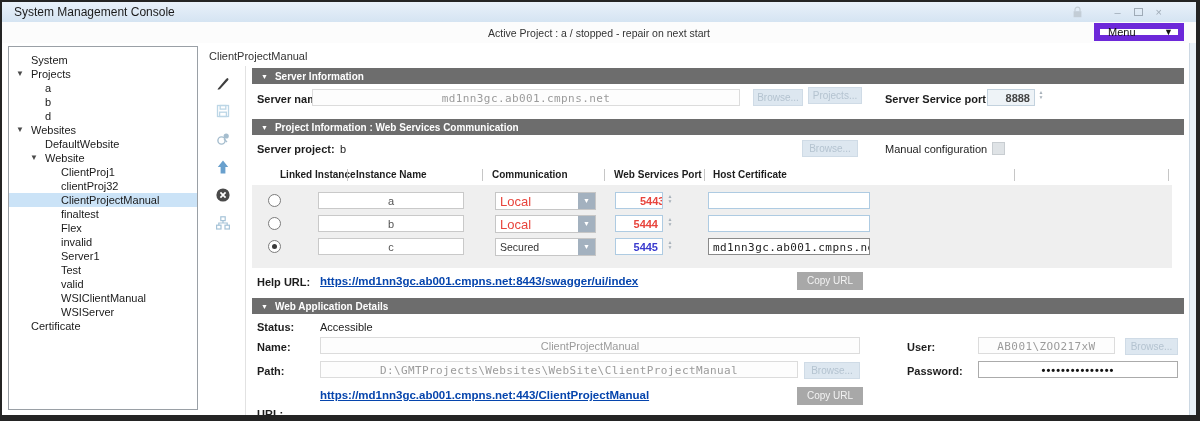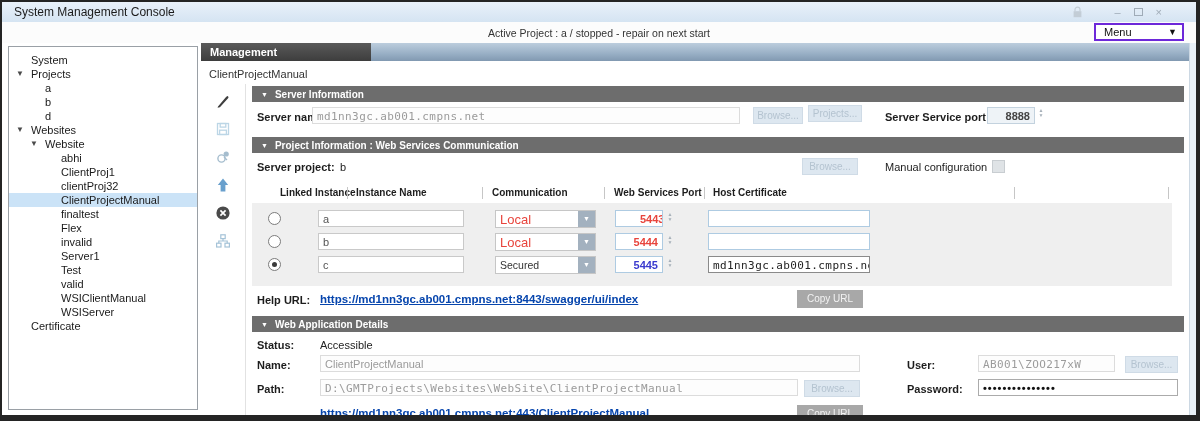--- a/index.html
+++ b/index.html
@@ -15,21 +15,21 @@
   .title{ font-size:12px; color:#1b1b1b; }
   .win-controls{ position:absolute; right:34px; top:0; height:20px; display:flex; align-items:center; gap:13px; }
   .wc{ color:#9fabb7; font-size:11px; line-height:11px; cursor:default; }
   .maxbox{ width:9px; height:8px; border:1px solid #9fabb7; display:inline-block; }
   .lockwrap{ margin-right:18px; display:inline-flex; align-items:center; }
 
   
   .statusbar{ height:21px; background:#fcfcfc; position:relative; display:flex; align-items:center; justify-content:center; }
   .statustext{ font-size:10.5px; color:#333; }
   .menu-dd{ position:absolute; right:12px; top:1px; width:90px; height:18px; background:#fff;
-    border:2px solid #6d28d9; display:flex; align-items:center; justify-content:space-between; padding:0 5px 0 8px; cursor:pointer; }
+    border:6px solid #6d28d9; display:flex; align-items:center; justify-content:space-between; padding:0 5px 0 8px; cursor:pointer; }
   .menu-dd .mlabel{ font-size:11px; color:#111; }
   .menu-dd .marrow{ font-size:9px; color:#111; }
 
   
   .winbody{ display:flex; height:calc(100% - 41px); }
   .tree-col{ width:199px; background:#fff; padding:3px 0 0 6px; }
   .tree-box{ width:190px; height:364px; border:1px solid #9aa0a6; background:#fff; overflow:hidden; padding-top:6px; }
   .tnode{ position:relative; height:14px; line-height:14px; font-size:11px; color:#1a1a1a; cursor:default; white-space:nowrap; }
   .tnode .tarrow{ position:absolute; font-size:8px; color:#4a4a4a; top:0; }
   .lvl1{ padding-left:22px; } .lvl1 .tarrow{ left:7px; }
@@ -49,21 +49,21 @@
   .sections{ flex:1; padding:2px 6px 0 6px; }
   .section{ width:932px; margin-bottom:3px; }
   .sec-header{ height:16px; background:#6d6d6d; color:#fff; display:flex; align-items:center; gap:7px;
     padding-left:9px; font-size:10px; font-weight:bold; cursor:pointer; }
   .sec-arrow{ font-size:7px; color:#fff; }
 
   
   .lbl{ position:absolute; font-size:11px; font-weight:bold; color:#1d1d1d; }
   .val{ position:absolute; font-size:11px; color:#222; }
   .fld{ position:absolute; background:#fff; border:1px solid #c9c9c9; height:17px; font-size:11px;
-    color:#444; padding:2px 4px; overflow:hidden; white-space:nowrap; }
+    color:#444; padding:2px 4px; overflow:hidden; white-space:nowrap;text-align:center; }
   .fld.dis{ background:#fdfdfd; border-color:#dcdcdc; color:#9b9b9b; }
   .mono{ font-family:"DejaVu Sans Mono", monospace; letter-spacing:0.4px; font-size:11px; }
   .blufld{ border-color:#aecbe2; }
   .btn-dis{ position:absolute; background:#dde7f0; border:1px solid #cfdbe6; color:#b4c3d0;
     font-size:10px; text-align:center; height:17px; line-height:15px; cursor:default; }
   .btn-copy{ position:absolute; background:#a8a8a8; border:none; color:#f3f3f3; font-size:10px;
     text-align:center; height:18px; line-height:18px; width:66px; cursor:pointer; }
   .link{ position:absolute; font-size:11.5px; font-weight:bold; color:#0645ad; text-decoration:underline; cursor:pointer; white-space:nowrap; }
   .spin{ position:absolute; display:flex; flex-direction:column; width:10px; }
   .spin span{ font-size:5px; line-height:4.6px; color:#a6b0b9; text-align:center; cursor:pointer; }
@@ -120,41 +120,38 @@
   <div class="winbody">
 
     <div class="tree-col">
       <div class="tree-box">
         <div class="tnode lvl1"><span class="tlabel">System</span></div>
         <div class="tnode lvl1"><span class="tarrow">▼</span><span>Projects</span></div>
         <div class="tnode lvl2"><span>a</span></div>
         <div class="tnode lvl2"><span>b</span></div>
         <div class="tnode lvl2"><span>d</span></div>
         <div class="tnode lvl1"><span class="tarrow">▼</span><span>Websites</span></div>
+        <div class="tnode lvl2"><span>DefaultWebsite</span></div>
         <div class="tnode lvl2"><span class="tarrow">▼</span><span>Website</span></div>
-        <div class="tnode lvl3"><span>abhi</span></div>
         <div class="tnode lvl3"><span>ClientProj1</span></div>
         <div class="tnode lvl3"><span>clientProj32</span></div>
         <div class="tnode lvl3 sel"><span>ClientProjectManual</span></div>
         <div class="tnode lvl3"><span>finaltest</span></div>
         <div class="tnode lvl3"><span>Flex</span></div>
         <div class="tnode lvl3"><span>invalid</span></div>
         <div class="tnode lvl3"><span>Server1</span></div>
         <div class="tnode lvl3"><span>Test</span></div>
         <div class="tnode lvl3"><span>valid</span></div>
         <div class="tnode lvl3"><span>WSIClientManual</span></div>
         <div class="tnode lvl3"><span>WSIServer</span></div>
         <div class="tnode lvl1"><span>Certificate</span></div>
       </div>
     </div>
 
     <div class="main-col">
-      <div class="tabstrip">
-        <div class="tab">Management</div>
-      </div>
       <div class="content">
         <div class="breadcrumb">ClientProjectManual</div>
         <div class="content-row">
 
           <div class="toolbar">
             <span class="tbtn">
               <svg width="16" height="16" viewBox="0 0 16 16">
                   <path d="M3 13.4 L10.6 4.6 Q12.2 2.4 13.2 3.4 Q14.2 4.4 12.4 6.1 L4.9 14.2 L2.6 14.8 Z" fill="#3f3f3f"></path>
                 </svg>
             </span>

